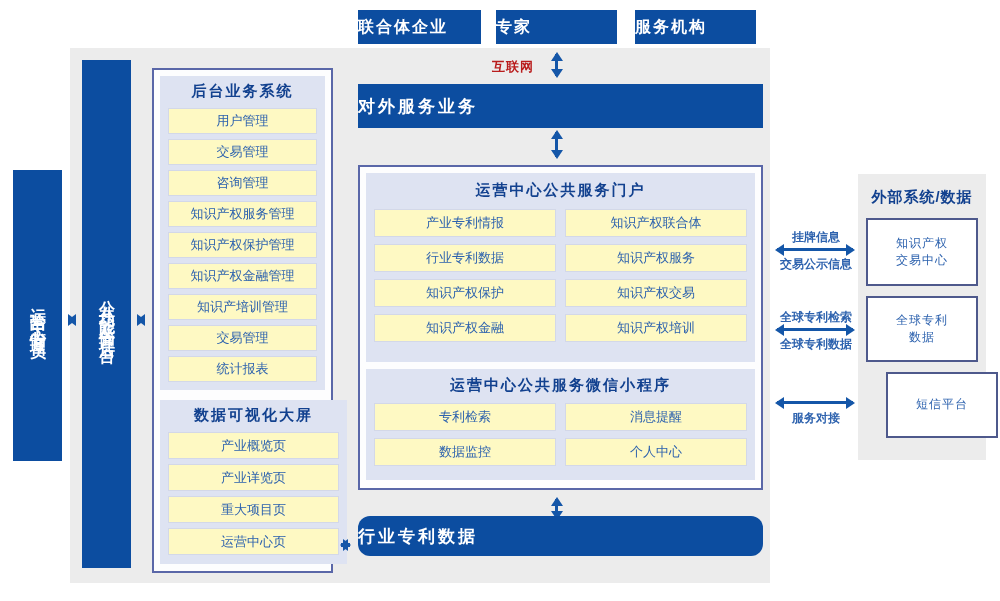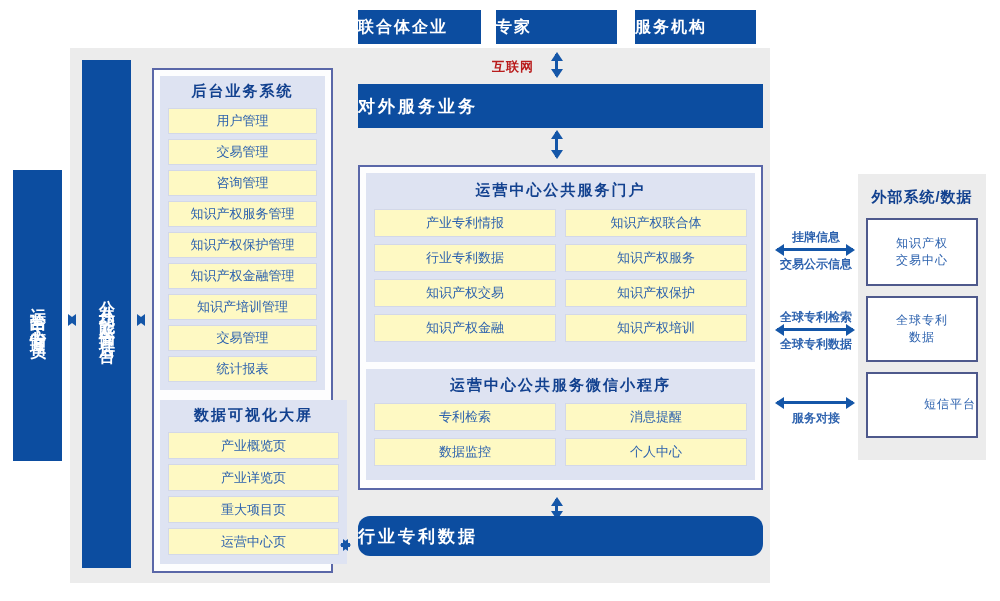--- a/index.html
+++ b/index.html
@@ -78,22 +78,22 @@
 
   <div class="abs container" style="left:358px;top:165px;width:405px;height:325px;"></div>
 
   <div class="abs panel" style="left:366px;top:173px;width:389px;height:189px;">
     <div class="panel-title" style="padding:8px 0 9px;font-size:15px;">运营中心公共服务门户</div>
     <div class="grid2">
       <div class="item">产业专利情报</div>
       <div class="item">知识产权联合体</div>
       <div class="item">行业专利数据</div>
       <div class="item">知识产权服务</div>
+      <div class="item">知识产权保护</div>
       <div class="item">知识产权交易</div>
-      <div class="item">知识产权保护</div>
       <div class="item">知识产权金融</div>
       <div class="item">知识产权培训</div>
     </div>
   </div>
 
   <div class="abs panel" style="left:366px;top:369px;width:389px;height:111px;">
     <div class="panel-title" style="padding:7px 9px 8px;font-size:15px;">运营中心公共服务微信小程序</div>
     <div class="grid2">
       <div class="item">专利检索</div>
       <div class="item">消息提醒</div>
@@ -160,18 +160,18 @@
   <div class="abs rtitle" style="left:858px;top:188px;width:128px;">外部系统/数据</div>
 
   <div class="abs rbox" style="left:866px;top:218px;width:112px;height:68px;">
     <span>知识产权</span>
     <span>交易中心</span>
   </div>
   <div class="abs rbox" style="left:866px;top:296px;width:112px;height:66px;">
     <span>全球专利</span>
     <span>数据</span>
   </div>
-  <div class="abs rbox" style="left:866px;top:372px;width:112px;height:66px;align-items:flex-end;">
+  <div class="abs rbox" style="left:886px;top:372px;width:112px;height:66px;">
     <span>短信平台</span>
     <span></span>
   </div>
 
 </div>
 
 </body></html>

